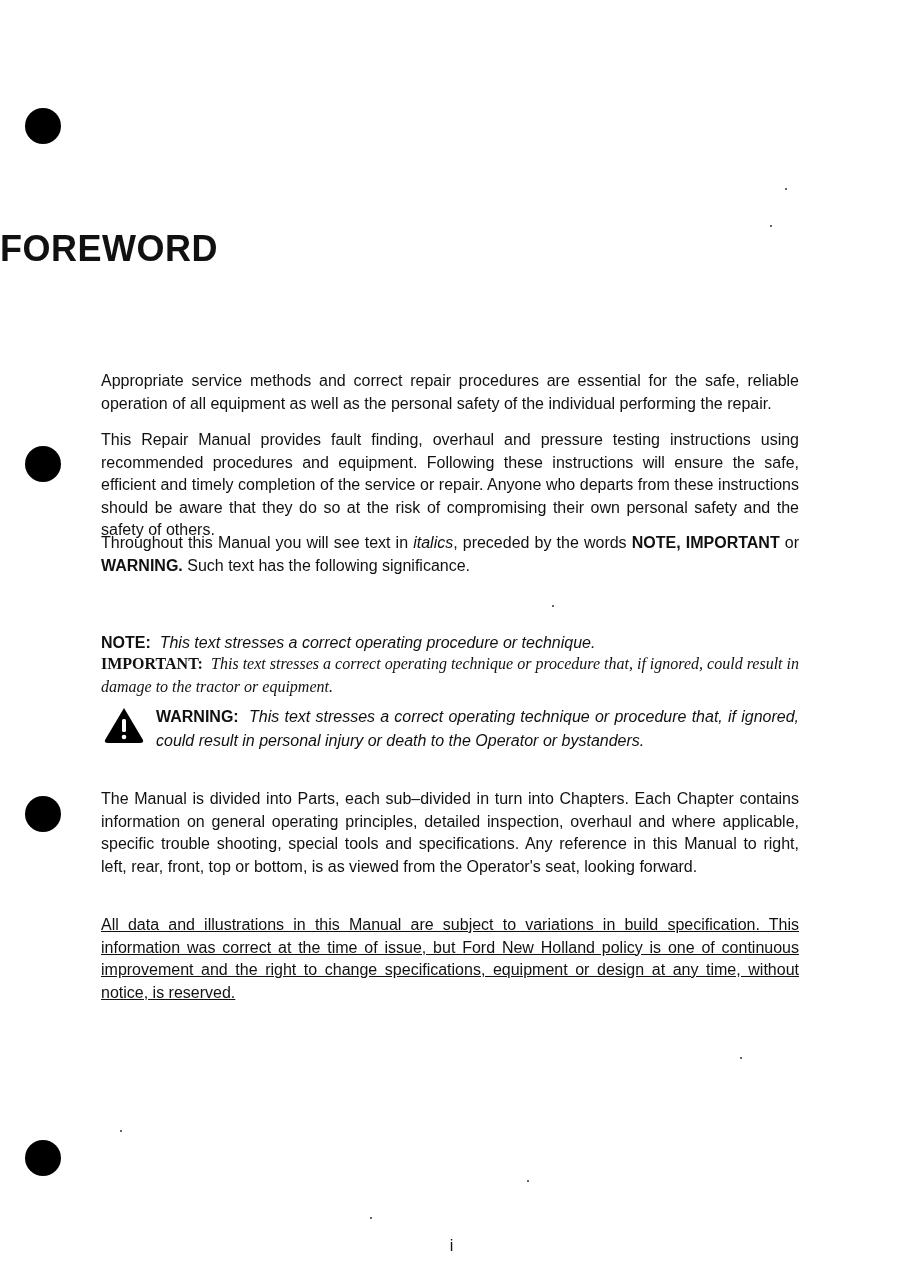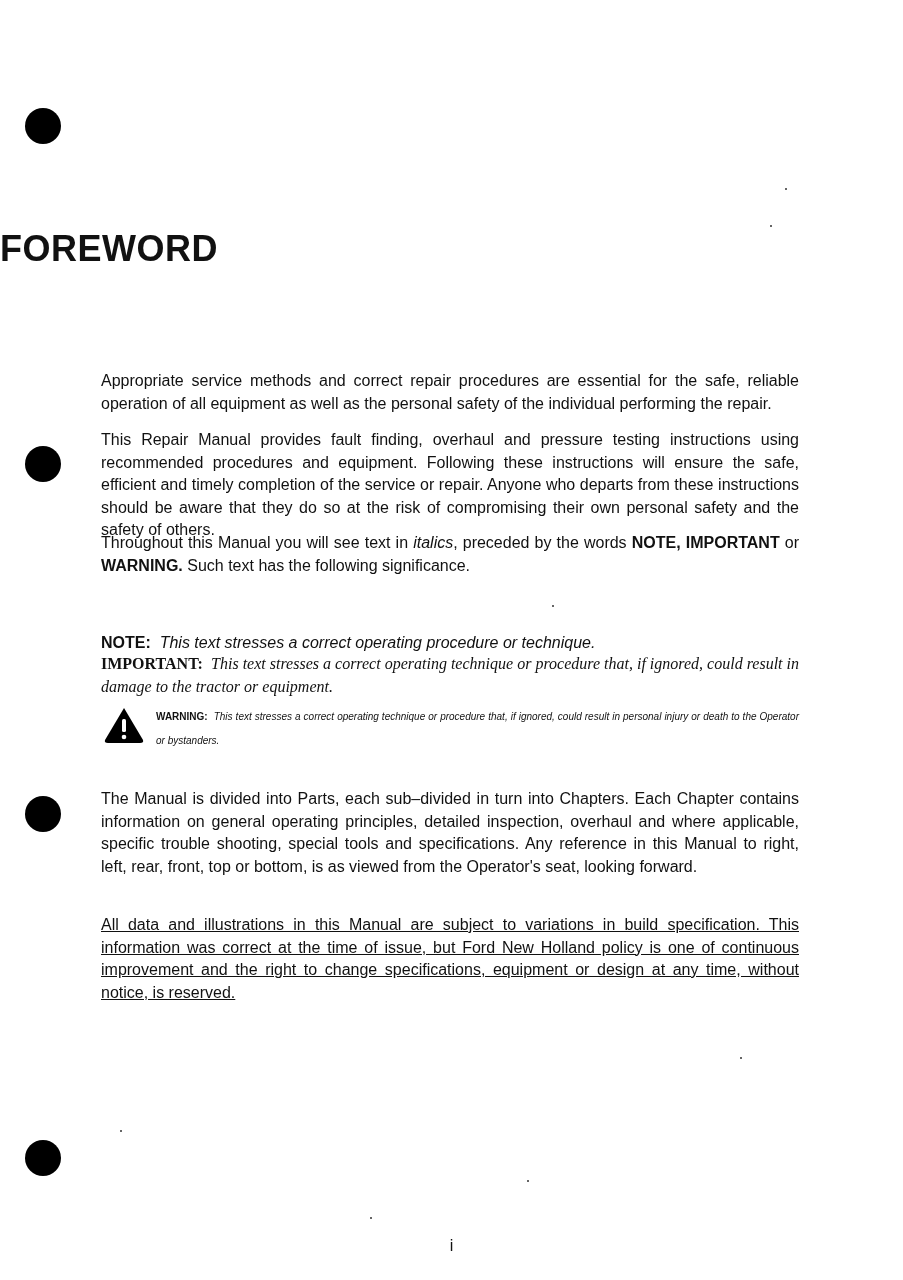--- a/index.html
+++ b/index.html
@@ -3,21 +3,21 @@
 <meta charset="utf-8">
 <style>
   html, body { margin: 0; padding: 0; background: #ffffff; }
   body { width: 903px; height: 1280px; position: relative; overflow: hidden; color: #111; font-family: "Liberation Sans", sans-serif; }
   .hole { position: absolute; width: 36px; height: 36px; border-radius: 50%; background: #000; left: 25px; }
   .title { position: absolute; top: 228px; left: 0; width: 903px; text-align: left; font-size: 36px; font-weight: bold; letter-spacing: 0.5px; }
   .para { position: absolute; left: 101px; width: 698px; font-size: 16px; line-height: 22.5px; text-align: justify; }
   .para b { font-weight: bold; }
   .para i { font-style: italic; }
   .warn-icon { position: absolute; left: 103px; top: 706px; width: 42px; height: 38px; }
-  .warn-text { position: absolute; left: 156px; width: 643px; font-size: 10px; line-height: 23.5px; text-align: justify; }
+  .warn-text { position: absolute; left: 156px; width: 643px; font-size: 16px; line-height: 23.5px; text-align: justify; }
   .pagenum { position: absolute; top: 1237px; left: 0; width: 903px; text-align: center; font-size: 16px; }
   .speck { position: absolute; width: 2px; height: 2px; background: #666; }
 </style>
 </head>
 <body>
 
 <div class="hole" style="top:108px;"></div>
 <div class="hole" style="top:446px;"></div>
 <div class="hole" style="top:796px;"></div>
 <div class="hole" style="top:1140px;"></div>

